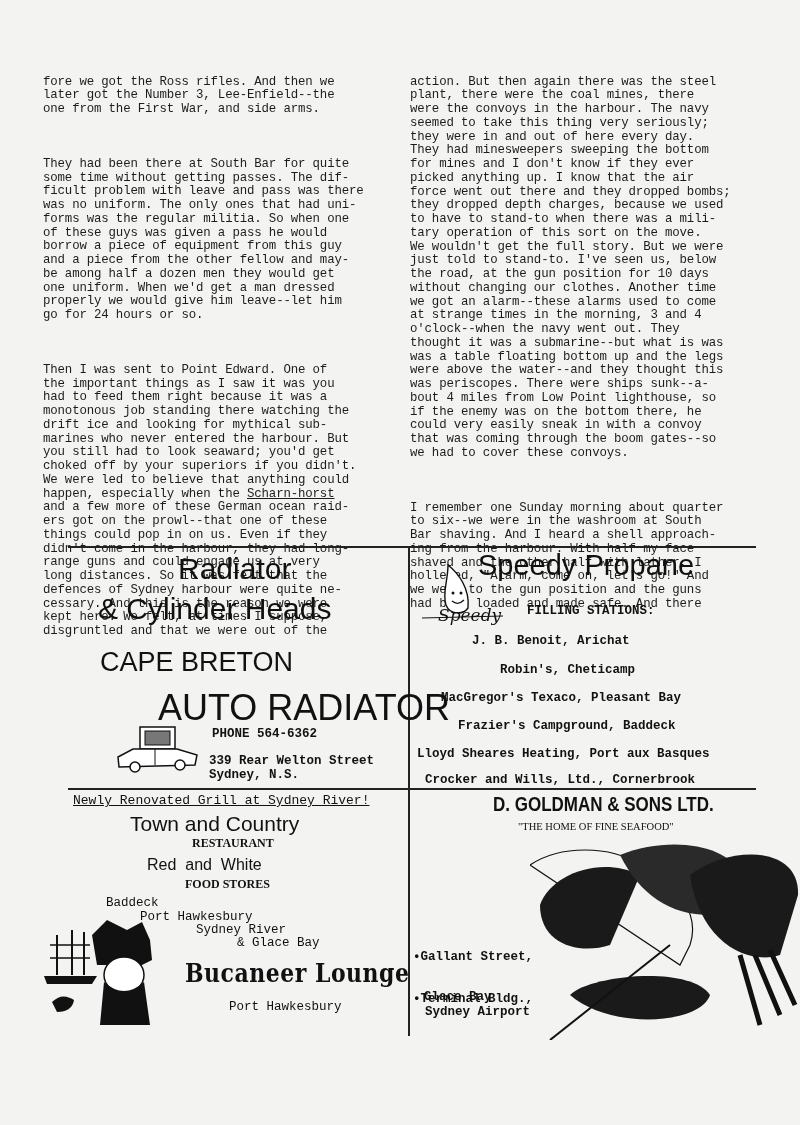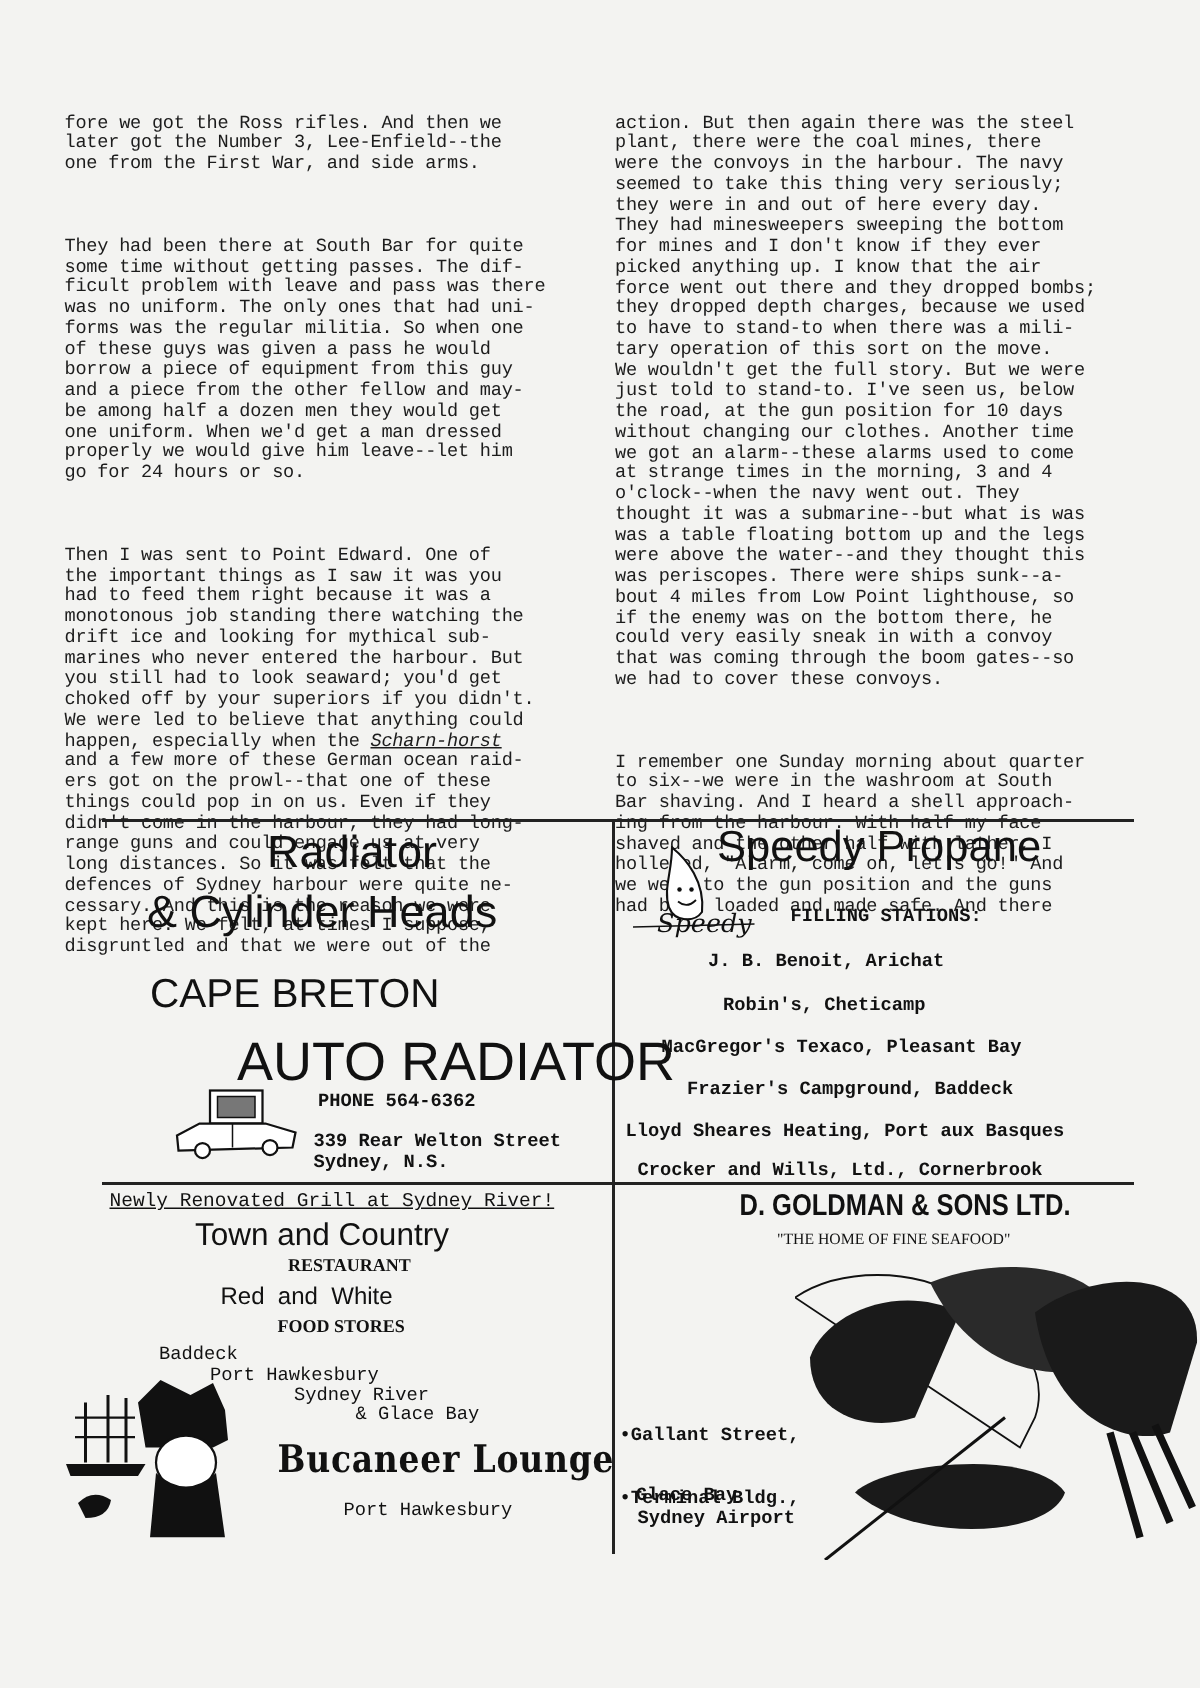--- a/index.html
+++ b/index.html
@@ -13,21 +13,21 @@
 
   .col {
     position:absolute; top:48px;
     font-family:"Liberation Mono","DejaVu Sans Mono",monospace;
     font-size:12.4px; line-height:13.75px; letter-spacing:-0.15px;
     white-space:pre; color:#1c1c1c;
   }
   .col p { margin:0 0 13.5px 0; }
   #col-left { left:43px; }
   #col-right { left:410px; }
-  .ul { text-decoration:underline;font-style:italic; }
+  .ul { text-decoration:underline; }
 
   
   .hline { position:absolute; height:2px; background:#222; }
   .vline { position:absolute; width:2px; background:#222; }
 
   .ad { position:absolute; }
   .rad-big { position:absolute; font-family:"Liberation Sans","DejaVu Sans",sans-serif; font-size:30px; color:#111; white-space:nowrap; }
   .small-bold { position:absolute; font-family:"Liberation Mono","DejaVu Sans Mono",monospace; font-weight:bold; font-size:12.5px; white-space:nowrap; color:#111; }
 
   .blackletter { font-family:"DejaVu Serif","Liberation Serif",serif; font-weight:bold; font-size:22px; letter-spacing:0.5px; transform:scaleY(1.15); }
@@ -139,21 +139,21 @@
     <path d="M30 2 C40 10, 52 25, 50 45 C45 52, 32 52, 28 42 C24 30, 30 18, 30 2 Z" fill="#fff" stroke="#111" stroke-width="1.4"></path>
     <circle cx="35" cy="30" r="1.5" fill="#111"></circle>
     <circle cx="43" cy="30" r="1.5" fill="#111"></circle>
     <path d="M34 38 Q40 43 46 37" fill="none" stroke="#111" stroke-width="1.2"></path>
     <path d="M4 55 L85 53" stroke="#111" stroke-width="1"></path>
     <text x="20" y="58" font-family="DejaVu Serif, serif" font-style="italic" font-size="17" fill="#111">Speedy</text>
   </svg>
   <div class="rad-big" style="left:478px; top:549px; font-size:29px;">Speedy Propane</div>
   <div class="small-bold" style="left:527px; top:604px;">FILLING STATIONS:</div>
   <div class="small-bold" style="left:472px; top:634px;">J. B. Benoit, Arichat</div>
-  <div class="small-bold" style="left:482px; top:663px;">Robin's, Cheticamp</div>
+  <div class="small-bold" style="left:500px; top:663px;">Robin's, Cheticamp</div>
   <div class="small-bold" style="left:441px; top:691px;">MacGregor's Texaco, Pleasant Bay</div>
   <div class="small-bold" style="left:458px; top:719px;">Frazier's Campground, Baddeck</div>
   <div class="small-bold" style="left:417px; top:747px;">Lloyd Sheares Heating, Port aux Basques</div>
   <div class="small-bold" style="left:425px; top:773px;">Crocker and Wills, Ltd., Cornerbrook</div>
 </div>
 
 <div class="ad">
   <div class="small-bold" style="left:73px; top:793px; font-weight:normal; text-decoration:underline; font-size:13px;">Newly Renovated Grill at Sydney River!</div>
   <div class="rad-big" style="left:130px; top:812px; font-size:21px;">Town and Country</div>
   <div class="small-bold serif" style="left:192px; top:836px; font-family:'Liberation Serif',serif; font-size:12px;">RESTAURANT</div>

